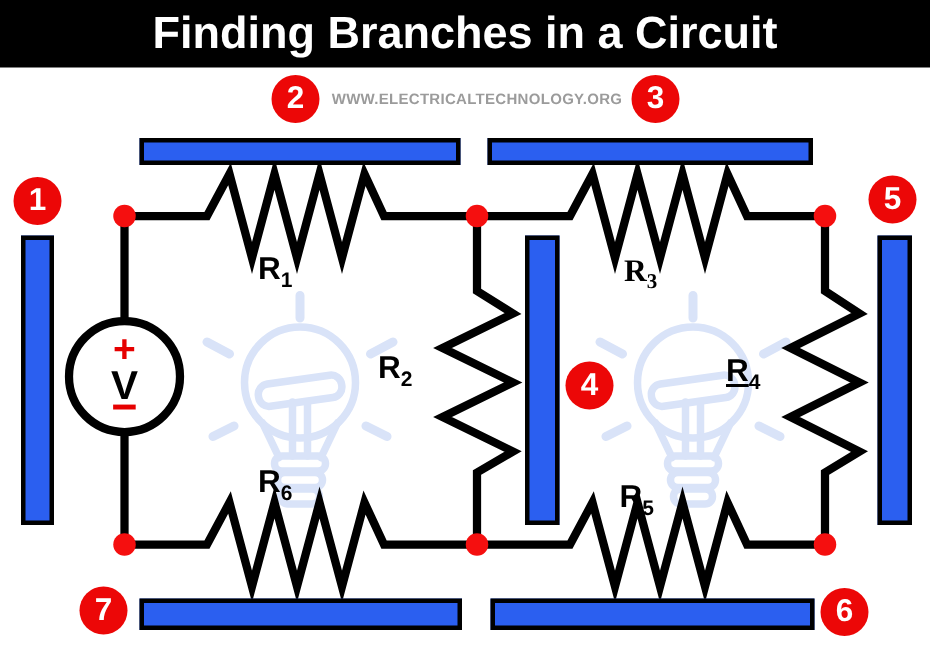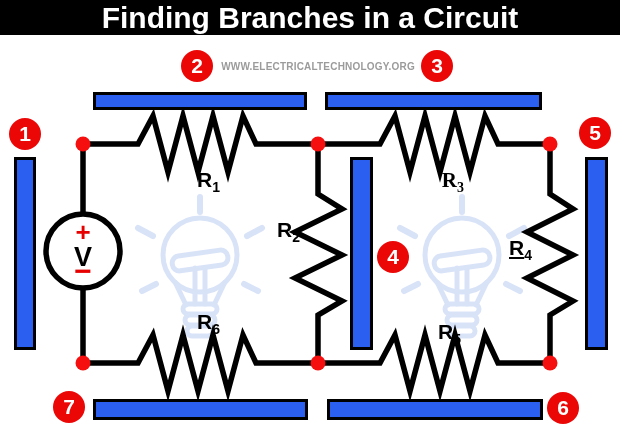--- a/index.html
+++ b/index.html
@@ -1,40 +1,40 @@
 <!DOCTYPE html>
 <html><head>
 <meta charset="utf-8">
 <style>
   html,body{margin:0;padding:0;}
   body{
     width:620px;height:430px;position:relative;overflow:hidden;background:#ffffff;
     font-family:"Liberation Sans", sans-serif;
   }
   .titlebar{
-    position:absolute;left:0;top:0;width:620px;height:35px;background:#000000;
+    position:absolute;left:0;top:0;width:620px;height:45px;background:#000000;
     display:flex;align-items:center;justify-content:center;
   }
   .titlebar h1{
     margin:0;color:#ffffff;font-size:30px;font-weight:bold;letter-spacing:0px;white-space:nowrap;
   }
   .watermark{
     position:absolute;left:210px;top:61px;width:216px;text-align:center;
     font-size:10px;font-weight:bold;color:#9b9b9b;letter-spacing:0.2px;white-space:nowrap;
   }
   svg.circuit{position:absolute;left:0;top:0;}
   .bar{
     position:absolute;background:#2b5ff0;border:3px solid #000000;box-sizing:border-box;
   }
   .marker{
     position:absolute;width:32px;height:32px;border-radius:50%;background:#ec0707;
     color:#ffffff;font-weight:bold;font-size:21px;line-height:32px;text-align:center;
   }
   .rlabel{
-    position:absolute;width:48px;text-align:right;font-size:21px;font-weight:bold;color:#000000;
+    position:absolute;width:48px;text-align:left;font-size:21px;font-weight:bold;color:#000000;
   }
   .rlabel sub{font-size:14px;line-height:0;}
 </style>
 </head>
 <body>
 
 <svg class="circuit" width="620" height="430" viewBox="0 0 620 430">
   <defs>
     <g id="bulb" fill="none" stroke="#d9e3f8" stroke-width="5" stroke-linecap="round">
       <path stroke-width="6" d="M 0 -58 L 0 -43 M -62 -27 L -47 -19 M 62 -27 L 47 -19 M -58 36 L -44 29 M 58 36 L 44 29"></path>
@@ -86,21 +86,21 @@
 
 <div class="marker" style="left:9px;top:118px;">1</div>
 <div class="marker" style="left:181px;top:50px;">2</div>
 <div class="marker" style="left:421px;top:50px;">3</div>
 <div class="marker" style="left:377px;top:241px;">4</div>
 <div class="marker" style="left:579px;top:117px;">5</div>
 <div class="marker" style="left:547px;top:392px;">6</div>
 <div class="marker" style="left:53px;top:391px;">7</div>
 
 <div class="rlabel" style="left:172px;top:168px;"><span>R</span><sub>1</sub></div>
-<div class="rlabel" style="left:252px;top:218px;"><span>R</span><sub>2</sub></div>
+<div class="rlabel" style="left:252px;top:234px;"><span>R</span><sub>2</sub></div>
 <div class="rlabel" style="left:416px;top:168px;font-family:Liberation Serif, serif;"><span>R</span><sub>3</sub></div>
 <div class="rlabel" style="left:484px;top:236px;text-decoration:underline;"><span>R</span><sub>4</sub></div>
 <div class="rlabel" style="left:413px;top:320px;"><span>R</span><sub>5</sub></div>
 <div class="rlabel" style="left:172px;top:310px;"><span>R</span><sub>6</sub></div>
 
 <header class="titlebar">
   <h1>Finding Branches in a Circuit</h1>
 </header>
 <div class="watermark">WWW.ELECTRICALTECHNOLOGY.ORG</div>
 

